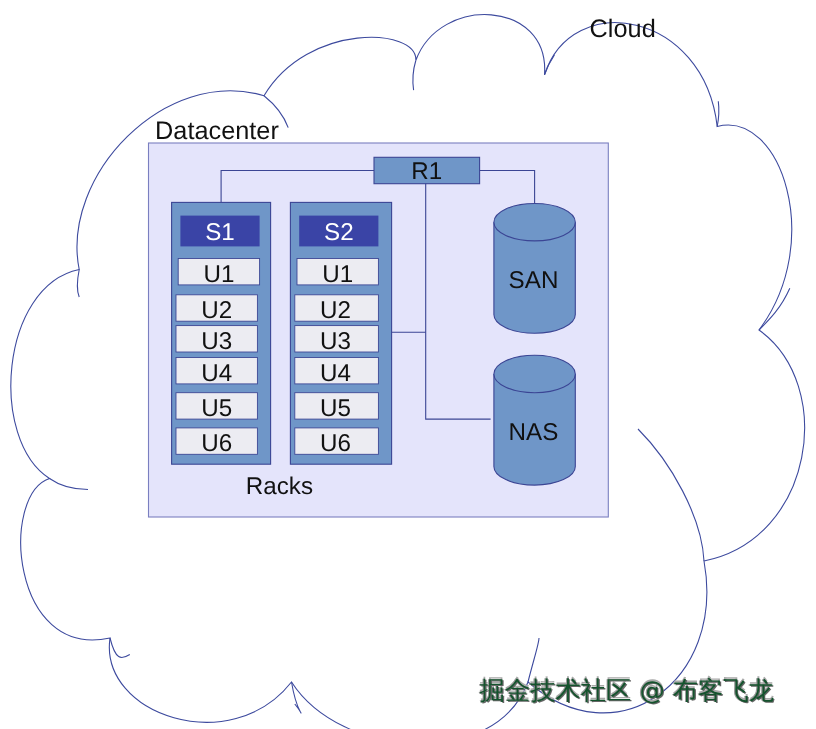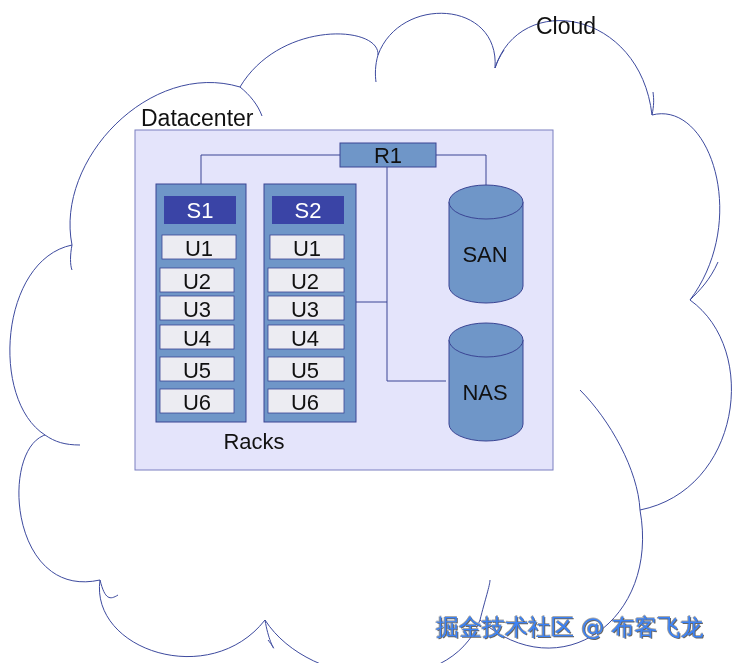--- a/index.html
+++ b/index.html
@@ -1,19 +1,19 @@
 <!DOCTYPE html>
 <html><head>
 <meta charset="utf-8">
 <style>
   html, body { margin:0; padding:0; background:#ffffff; }
   body { width:742px; height:663px; position:relative; overflow:hidden; font-family:"Liberation Sans", sans-serif; }
   svg { position:absolute; left:0; top:0; }
   .lbl { font-family:"Liberation Sans", sans-serif; fill:#111111; }
-  .wm { position:absolute; left:436px; top:612px; font-size:23px; color:#3b82f6; font-family:"DejaVu Sans", sans-serif;
+  .wm { position:absolute; left:436px; top:612px; font-size:23px; color:#14532d; font-family:"DejaVu Sans", sans-serif;
         text-shadow: 1px 1px 0 #666, -1px 0 0 #999, 0 -1px 0 #aaa; letter-spacing:0px; }
 </style>
 </head>
 <body>
 
 <svg width="742" height="663" viewBox="0 0 742 663">
 
   <path d="M72,245 C55,160 150,60 240,87 C280,20 380,25 378,55 C400,-5 500,0 495,68 C520,-10 640,10 652,115 C710,100 750,220 690,300 C760,350 740,490 640,510 C660,620 560,690 480,620 C450,700 310,690 265,620 C210,690 90,650 100,580 C10,600 0,450 45,435 C-10,400 0,260 72,245 Z" fill="#ffffff" stroke="#3d4a9e" stroke-width="1"></path>
 
   <path d="M240,87 C250,95 258,105 262,116" fill="none" stroke="#3d4a9e" stroke-width="1"></path>

